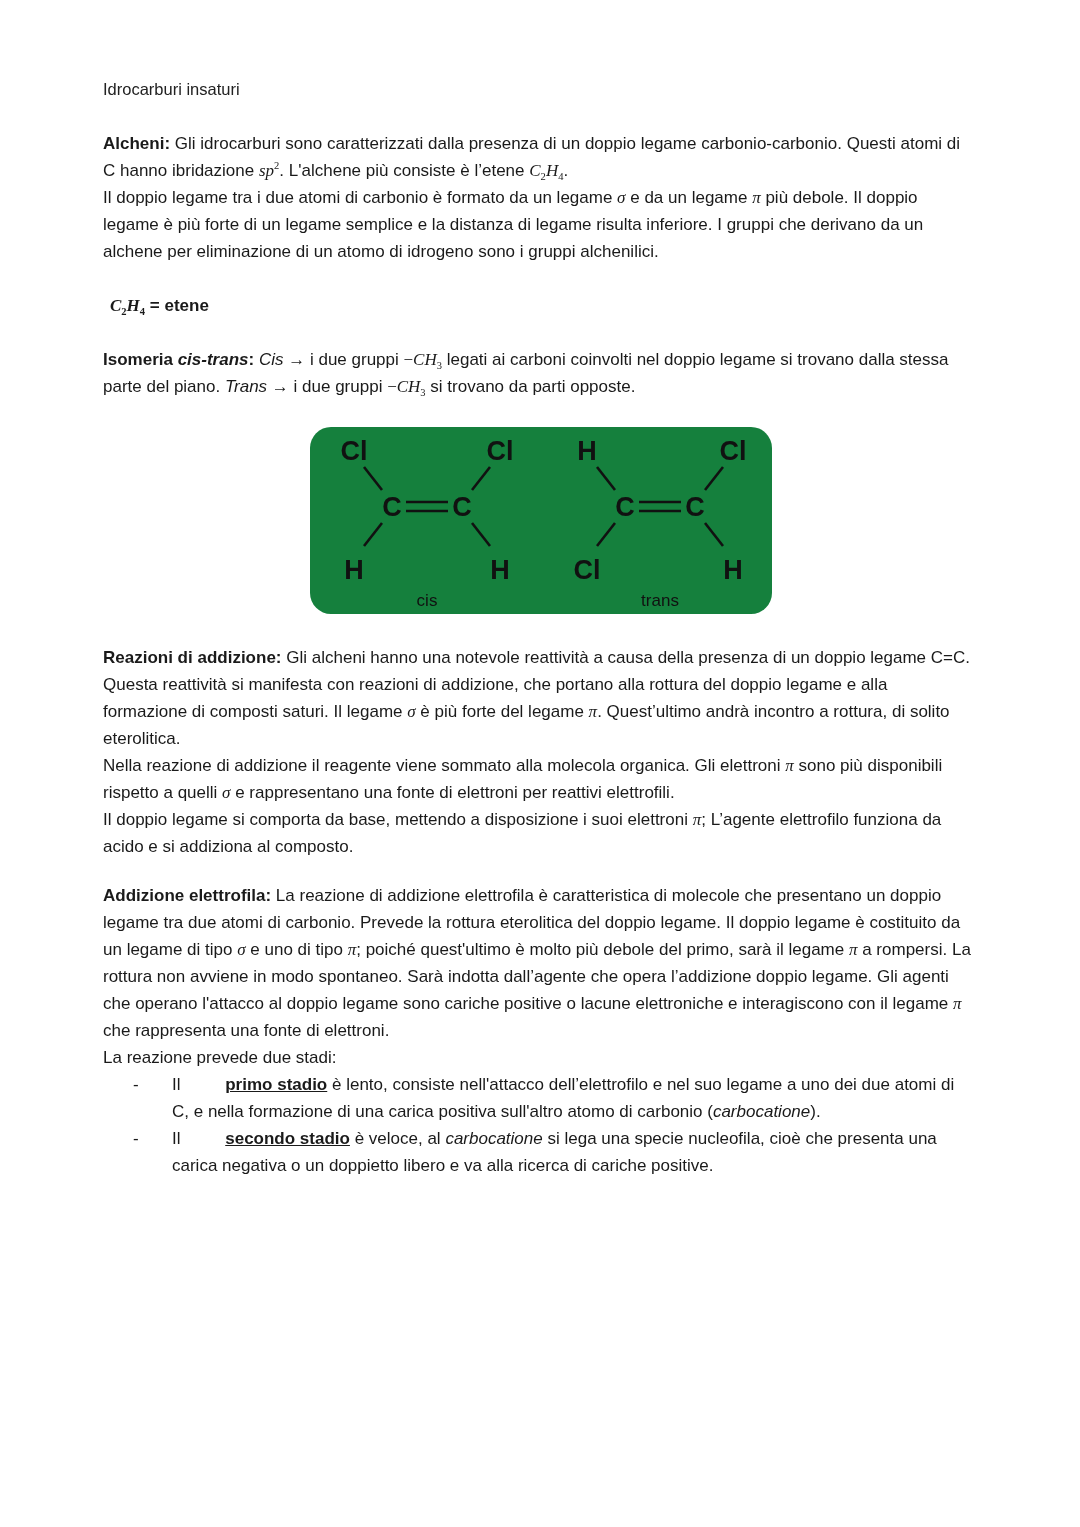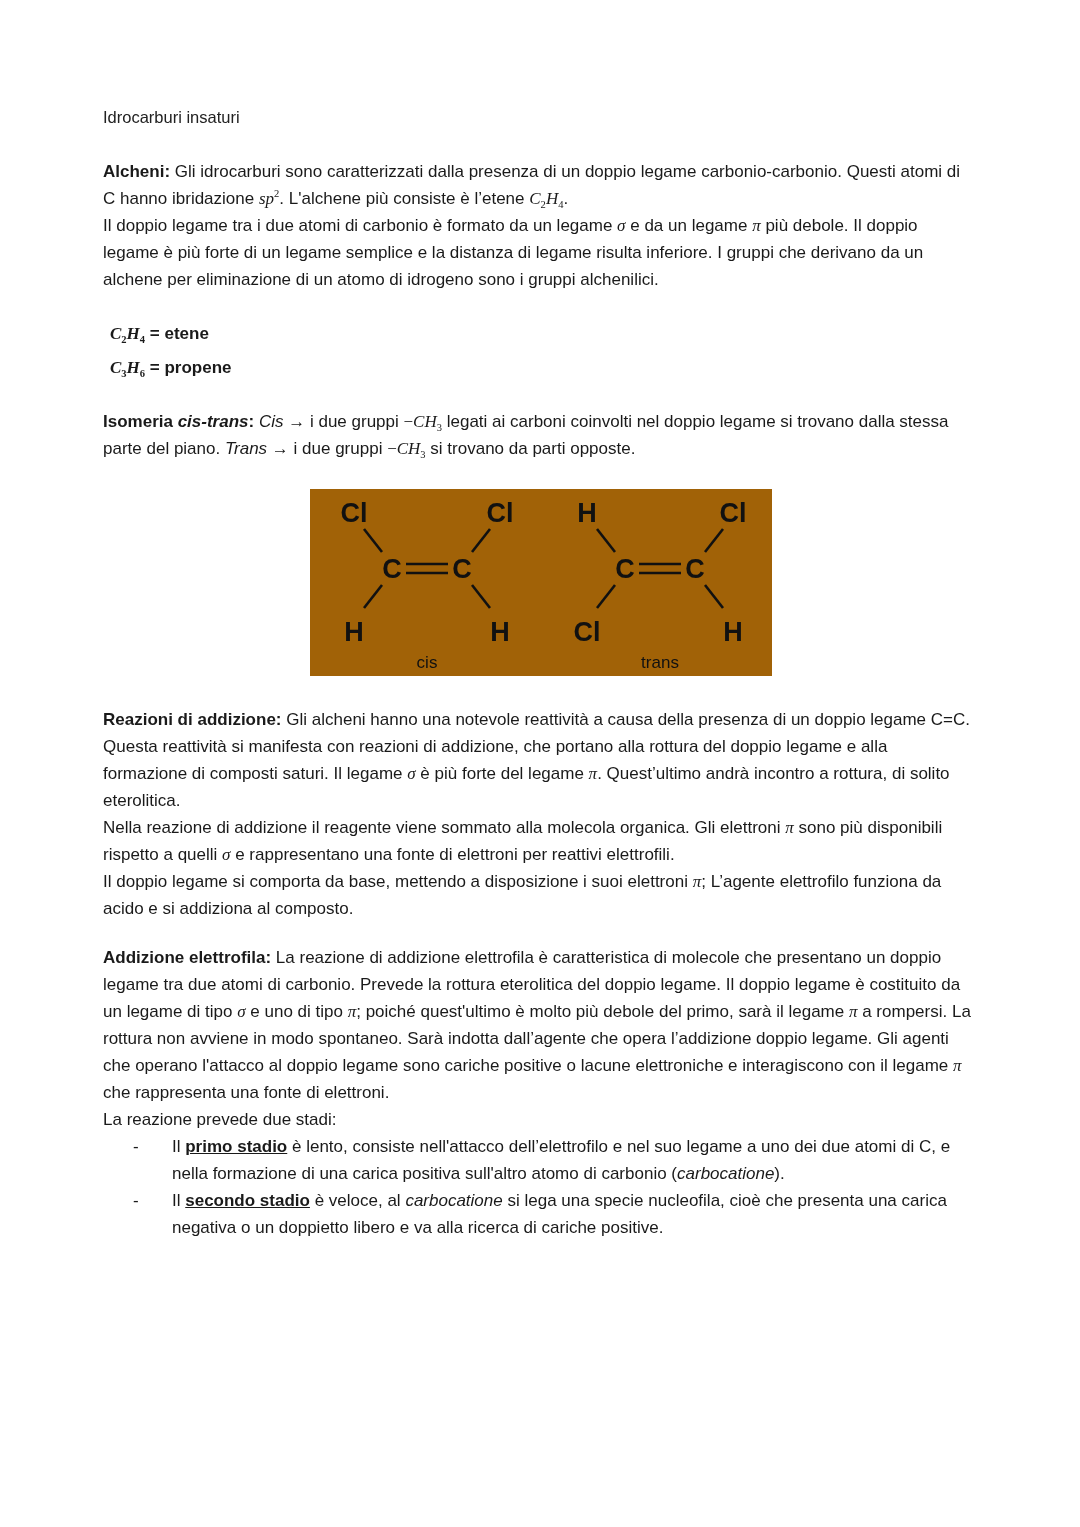--- a/index.html
+++ b/index.html
@@ -4,34 +4,35 @@
 <title>Idrocarburi insaturi</title>
 <style>
   * { margin:0; padding:0; box-sizing:border-box; }
   html,body { width:1080px; height:1527px; background:#ffffff; overflow:hidden; }
   body {
     font-family:"Liberation Sans","DejaVu Sans",sans-serif;
     color:#1a1a1a;
     font-size:17px;
     line-height:27px;
   }
-  .page { padding:104px 105px 0 103px; }
+  .page { padding:76px 105px 0 103px; }
   .header-line { margin-bottom:27px; font-size:16.5px; color:#222; }
   .para { white-space:pre-wrap; }
   .mb { margin-bottom:27px; }
   .b { font-weight:700; }
   .i { font-style:italic; }
-  .u { text-decoration:underline; }
+  .u { text-decoration:underline;margin-left:40px; }
   .m { font-family:"Liberation Serif","DejaVu Serif",serif; }
   sub,sup { font-size:0.62em; line-height:0; }
   .formulas p { margin:7px;font-weight:bold; }
   .diagram {
     width:462px; height:187px;
     margin:27px 0 30px 207px;
-    background:#a16207;
+    background:#15803d;
+    border-radius:21px;
   }
   .diagram svg { display:block; }
   .atom { font-family:"Liberation Sans","DejaVu Sans",sans-serif; font-weight:700; font-size:27px; fill:#111; }
   .struct-label { font-family:"Liberation Sans","DejaVu Sans",sans-serif; font-size:17px; fill:#111; }
   .bond { stroke:#111; stroke-width:2.6; }
   .reazioni { margin-bottom:22px; }
   .stages { margin-top:0; }
   .stage { display:flex; }
   .stage .dash { flex:none; width:69px; padding-left:30px; }
   .stage .stage-text { flex:1; white-space:pre-wrap; }
@@ -41,21 +42,20 @@
 
 <div class="page">
 
   <p class="header-line">Idrocarburi insaturi</p>
 
   <p class="para mb"><span class="b">Alcheni:</span><span> Gli idrocarburi sono caratterizzati dalla presenza di un doppio legame carbonio-carbonio. Questi atomi di C hanno ibridazione </span><span class="i m">sp</span><sup class="m">2</sup><span>. L'alchene più consiste è l’etene </span><span class="i m">C</span><sub class="m">2</sub><span class="i m">H</span><sub class="m">4</sub><span>.
 Il doppio legame tra i due atomi di carbonio è formato da un legame </span><span class="i m">σ</span><span> e da un legame </span><span class="i m">π</span><span> più debole. Il doppio legame è più forte di un legame semplice e la distanza di legame risulta inferiore. I gruppi che derivano da un alchene per eliminazione di un atomo di idrogeno sono i gruppi alchenilici.</span></p>
 
   <div class="formulas mb">
     <p class="para"><span class="i m">C</span><sub class="m">2</sub><span class="i m">H</span><sub class="m">4</sub><span> = etene</span></p>
-    <p class="para"><span class="i m">C</span><sub class="m">3</sub><span class="i m">H</span><sub class="m">6</sub><span> = propene</span></p>
   </div>
 
   <p class="para"><span class="b">Isomeria </span><span class="b i">cis-trans</span><span class="b">: </span><span class="i">Cis </span><span>→ i due gruppi </span><span class="m">−</span><span class="i m">CH</span><sub class="m">3</sub><span> legati ai carboni coinvolti nel doppio legame si trovano dalla stessa parte del piano. </span><span class="i">Trans</span><span> → i due gruppi </span><span class="m">−</span><span class="i m">CH</span><sub class="m">3</sub><span> si trovano da parti opposte.</span></p>
 
   <div class="diagram">
     <svg width="462" height="187" viewBox="0 0 462 187">
       <g>
         <text class="atom" x="44" y="33" text-anchor="middle">Cl</text>
         <text class="atom" x="190" y="33" text-anchor="middle">Cl</text>
         <line class="bond" x1="54" y1="40" x2="72" y2="63"></line>

